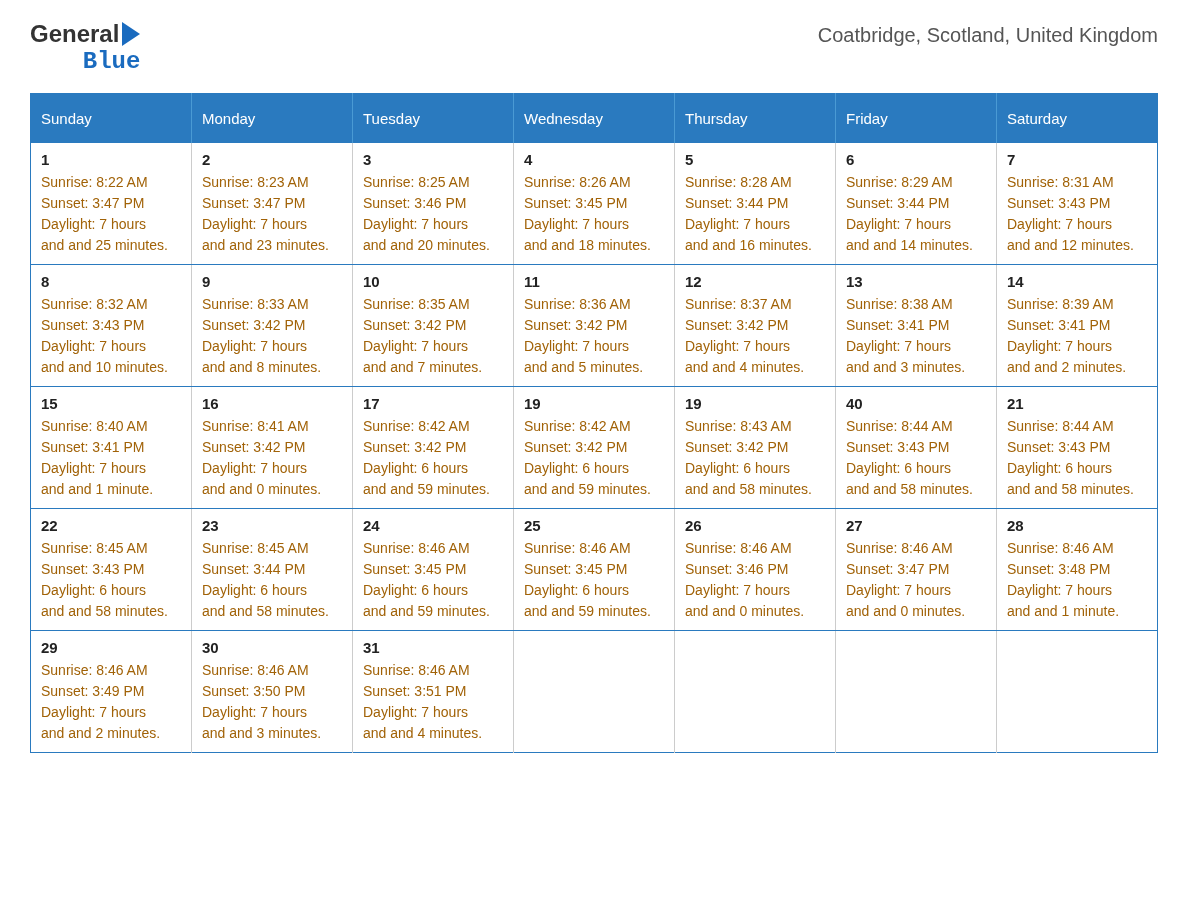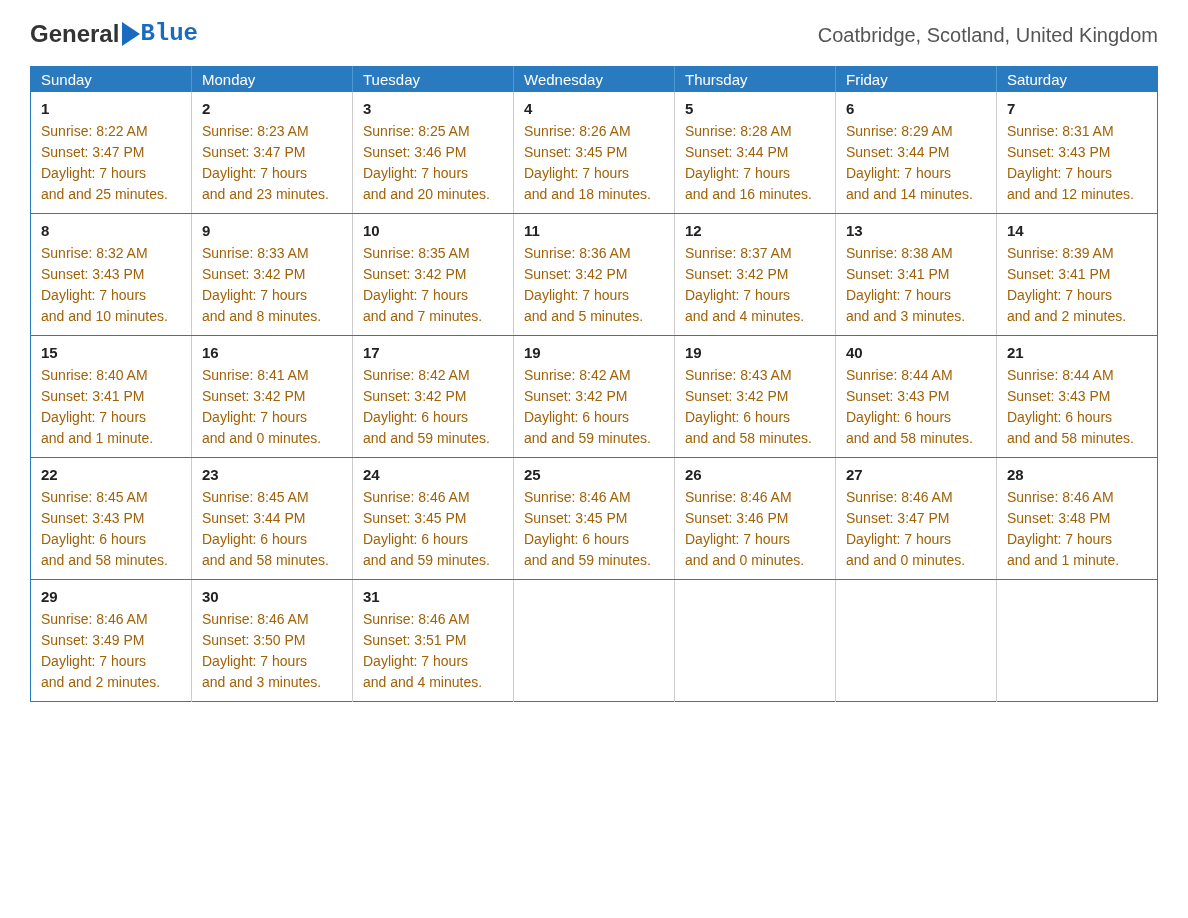--- a/index.html
+++ b/index.html
@@ -34,21 +34,21 @@
     .calendar-table {
       width: 100%;
       border-collapse: collapse;
       border: 1px solid #2a7abf;
     }
     .calendar-table th {
       background-color: #2a7abf;
       color: #fff;
       font-size: 15px;
       font-weight: normal;
-      padding: 4px 10px;
+      padding: 16px 10px;
       text-align: left;
       border-right: 1px solid #4a9ad4;
     }
     .calendar-table th:last-child {
       border-right: none;
     }
     .calendar-table td {
       vertical-align: top;
       padding: 8px 10px;
       border-right: 1px solid #ccc;
@@ -74,22 +74,22 @@
     .day-info {
       font-size: 14px;
       line-height: 1.5;
       color: #a16207;
     }
     .empty-cell {
       background: #fff;
     }
     .logo-container {
       display: flex;
-      flex-direction: row;
-      align-items: flex-start;
+      flex-direction: column;
+      align-items: flex-end;
     }
     .logo-row {
       display: flex;
       align-items: center;
     }
     .logo-triangle {
       display: inline-block;
       width: 0;
       height: 0;
       border-top: 12px solid transparent;

